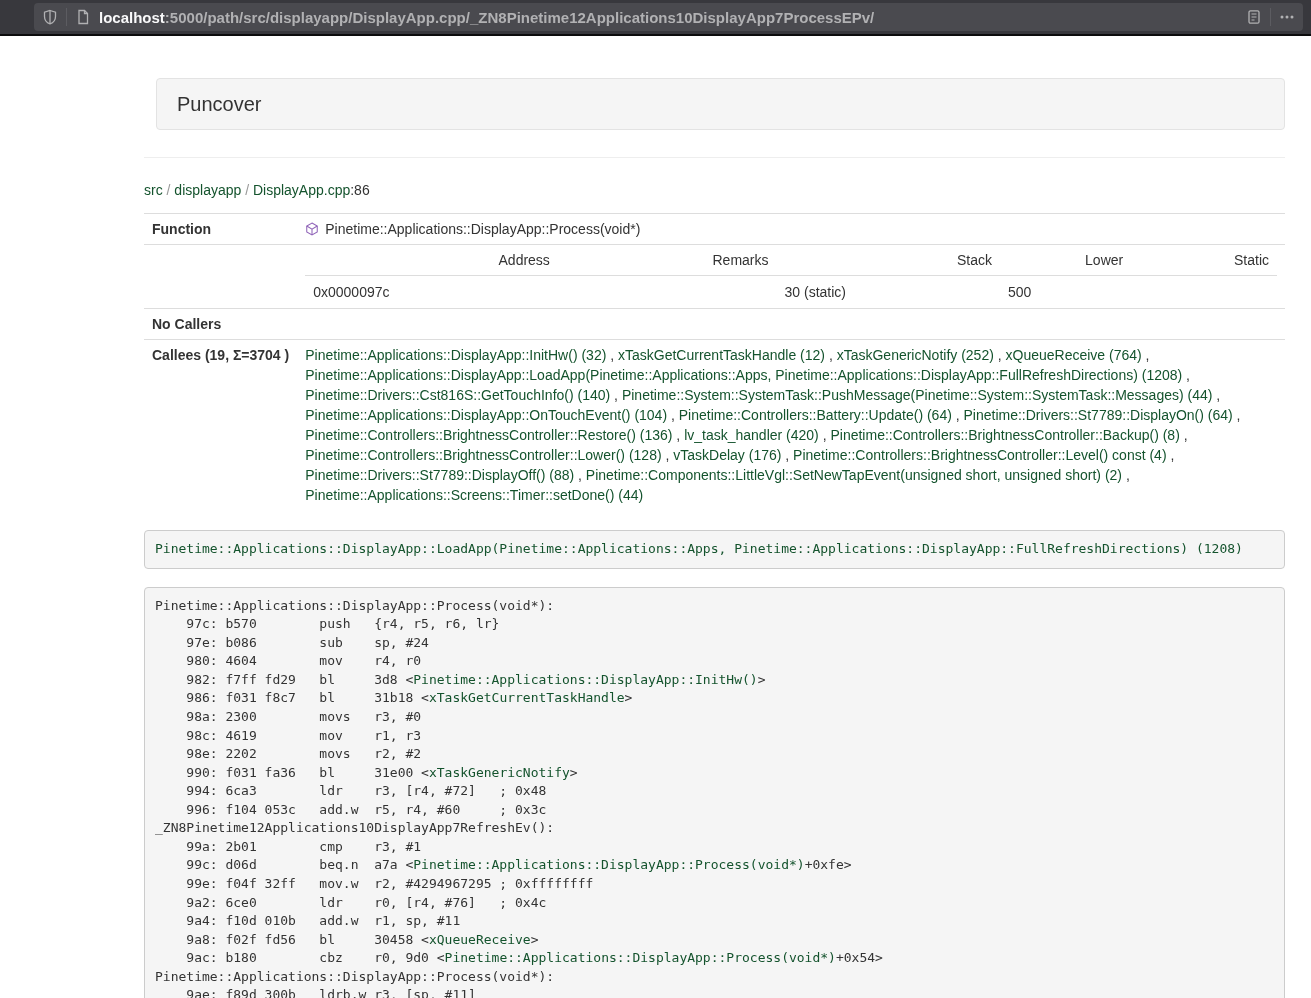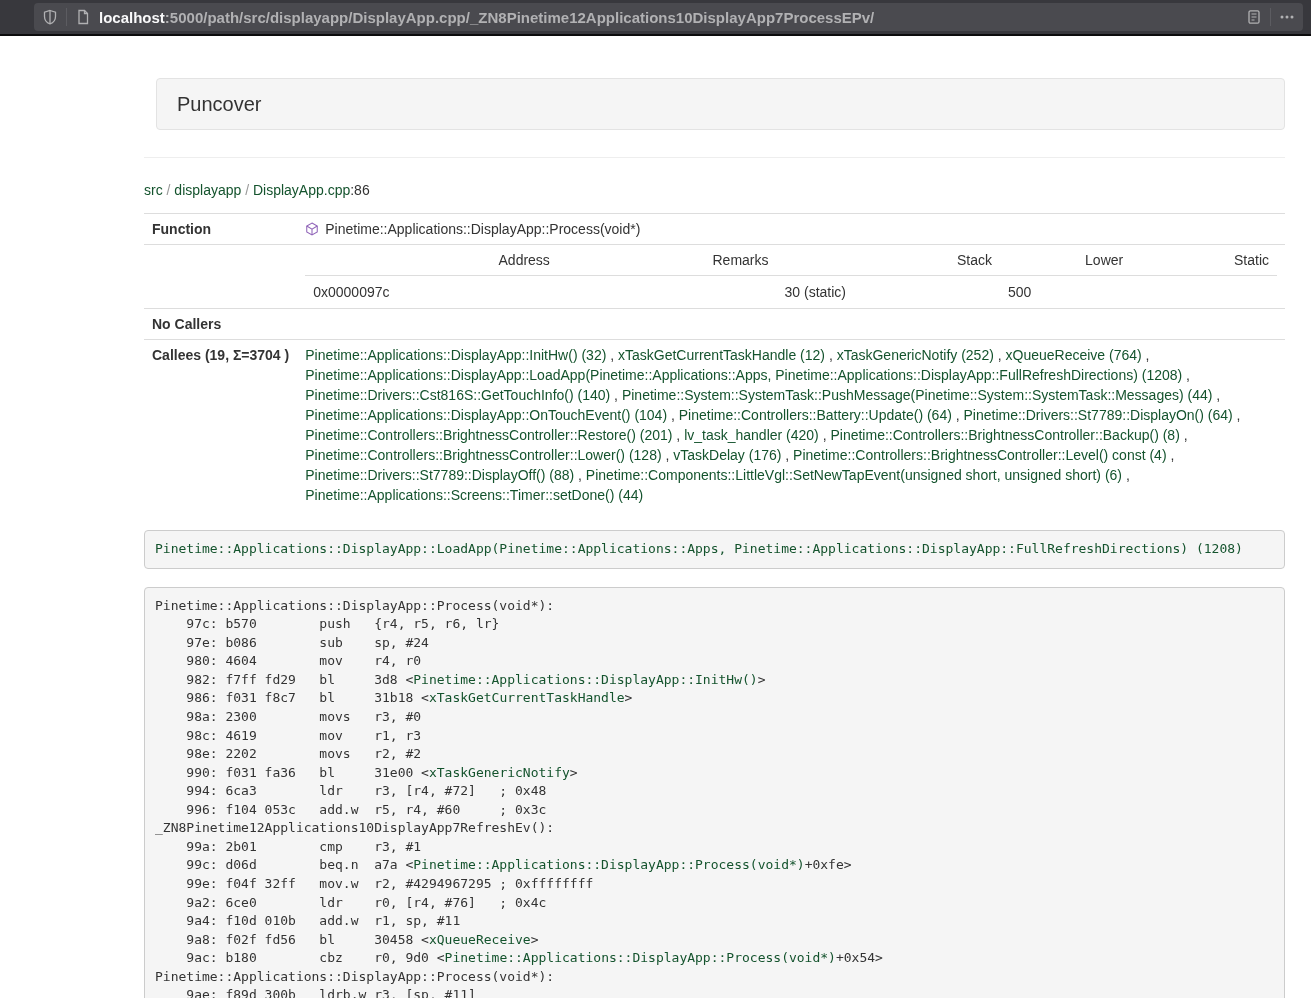--- a/index.html
+++ b/index.html
@@ -156,23 +156,23 @@
           <th>No Callers</th>
           <td></td>
         </tr>
         <tr>
           <th>Callees (19, Σ=3704 )</th>
           <td>
               <div class="seg-line"><a href="#">Pinetime::Applications::DisplayApp::InitHw() (32)</a><span> , </span><a href="#">xTaskGetCurrentTaskHandle (12)</a><span> , </span><a href="#">xTaskGenericNotify (252)</a><span> , </span><a href="#">xQueueReceive (764)</a><span> ,</span></div>
               <div class="seg-line"><a href="#">Pinetime::Applications::DisplayApp::LoadApp(Pinetime::Applications::Apps, Pinetime::Applications::DisplayApp::FullRefreshDirections) (1208)</a><span> ,</span></div>
               <div class="seg-line"><a href="#">Pinetime::Drivers::Cst816S::GetTouchInfo() (140)</a><span> , </span><a href="#">Pinetime::System::SystemTask::PushMessage(Pinetime::System::SystemTask::Messages) (44)</a><span> ,</span></div>
               <div class="seg-line"><a href="#">Pinetime::Applications::DisplayApp::OnTouchEvent() (104)</a><span> , </span><a href="#">Pinetime::Controllers::Battery::Update() (64)</a><span> , </span><a href="#">Pinetime::Drivers::St7789::DisplayOn() (64)</a><span> ,</span></div>
-              <div class="seg-line"><a href="#">Pinetime::Controllers::BrightnessController::Restore() (201)</a><span> , </span><a href="#">lv_task_handler (420)</a><span> , </span><a href="#">Pinetime::Controllers::BrightnessController::Backup() (8)</a><span> ,</span></div>
+              <div class="seg-line"><a href="#">Pinetime::Controllers::BrightnessController::Restore() (136)</a><span> , </span><a href="#">lv_task_handler (420)</a><span> , </span><a href="#">Pinetime::Controllers::BrightnessController::Backup() (8)</a><span> ,</span></div>
               <div class="seg-line"><a href="#">Pinetime::Controllers::BrightnessController::Lower() (128)</a><span> , </span><a href="#">vTaskDelay (176)</a><span> , </span><a href="#">Pinetime::Controllers::BrightnessController::Level() const (4)</a><span> ,</span></div>
-              <div class="seg-line"><a href="#">Pinetime::Drivers::St7789::DisplayOff() (88)</a><span> , </span><a href="#">Pinetime::Components::LittleVgl::SetNewTapEvent(unsigned short, unsigned short) (6)</a><span> ,</span></div>
+              <div class="seg-line"><a href="#">Pinetime::Drivers::St7789::DisplayOff() (88)</a><span> , </span><a href="#">Pinetime::Components::LittleVgl::SetNewTapEvent(unsigned short, unsigned short) (2)</a><span> ,</span></div>
               <div class="seg-line"><a href="#">Pinetime::Applications::Screens::Timer::setDone() (44)</a></div>
             </td>
         </tr>
       </tbody>
     </table>
   </div>
 
   <pre class="codebox"><div class="seg-line"><a href="#">Pinetime::Applications::DisplayApp::LoadApp(Pinetime::Applications::Apps, Pinetime::Applications::DisplayApp::FullRefreshDirections) (1208)</a></div></pre>
 
   <pre class="codebox asm"><div class="seg-line"><span>Pinetime::Applications::DisplayApp::Process(void*):</span></div><div class="seg-line"><span>    97c: b570        push   {r4, r5, r6, lr}</span></div><div class="seg-line"><span>    97e: b086        sub    sp, #24</span></div><div class="seg-line"><span>    980: 4604        mov    r4, r0</span></div><div class="seg-line"><span>    982: f7ff fd29   bl     3d8 &lt;</span><a href="#">Pinetime::Applications::DisplayApp::InitHw()</a><span>&gt;</span></div><div class="seg-line"><span>    986: f031 f8c7   bl     31b18 &lt;</span><a href="#">xTaskGetCurrentTaskHandle</a><span>&gt;</span></div><div class="seg-line"><span>    98a: 2300        movs   r3, #0</span></div><div class="seg-line"><span>    98c: 4619        mov    r1, r3</span></div><div class="seg-line"><span>    98e: 2202        movs   r2, #2</span></div><div class="seg-line"><span>    990: f031 fa36   bl     31e00 &lt;</span><a href="#">xTaskGenericNotify</a><span>&gt;</span></div><div class="seg-line"><span>    994: 6ca3        ldr    r3, [r4, #72]   ; 0x48</span></div><div class="seg-line"><span>    996: f104 053c   add.w  r5, r4, #60     ; 0x3c</span></div><div class="seg-line"><span>_ZN8Pinetime12Applications10DisplayApp7RefreshEv():</span></div><div class="seg-line"><span>    99a: 2b01        cmp    r3, #1</span></div><div class="seg-line"><span>    99c: d06d        beq.n  a7a &lt;</span><a href="#">Pinetime::Applications::DisplayApp::Process(void*)</a><span>+0xfe&gt;</span></div><div class="seg-line"><span>    99e: f04f 32ff   mov.w  r2, #4294967295 ; 0xffffffff</span></div><div class="seg-line"><span>    9a2: 6ce0        ldr    r0, [r4, #76]   ; 0x4c</span></div><div class="seg-line"><span>    9a4: f10d 010b   add.w  r1, sp, #11</span></div><div class="seg-line"><span>    9a8: f02f fd56   bl     30458 &lt;</span><a href="#">xQueueReceive</a><span>&gt;</span></div><div class="seg-line"><span>    9ac: b180        cbz    r0, 9d0 &lt;</span><a href="#">Pinetime::Applications::DisplayApp::Process(void*)</a><span>+0x54&gt;</span></div><div class="seg-line"><span>Pinetime::Applications::DisplayApp::Process(void*):</span></div><div class="seg-line"><span>    9ae: f89d 300b   ldrb.w r3, [sp, #11]</span></div></pre>

